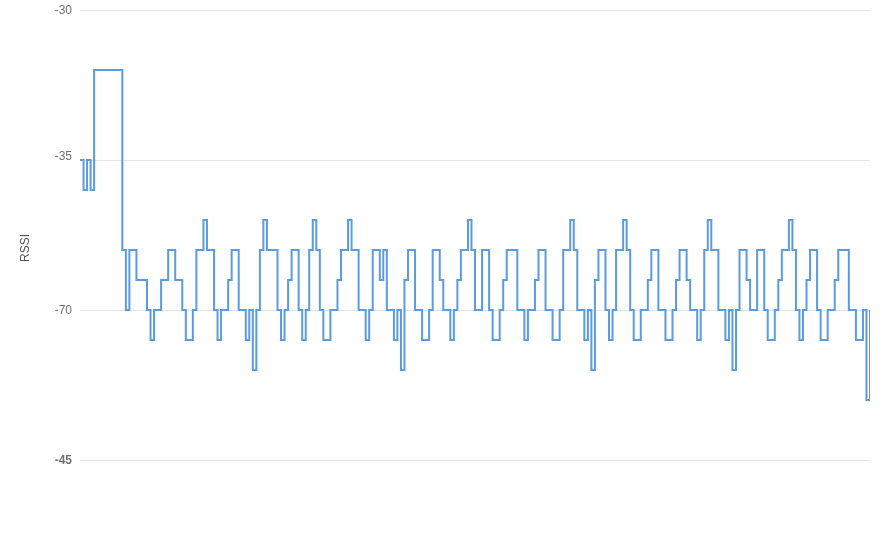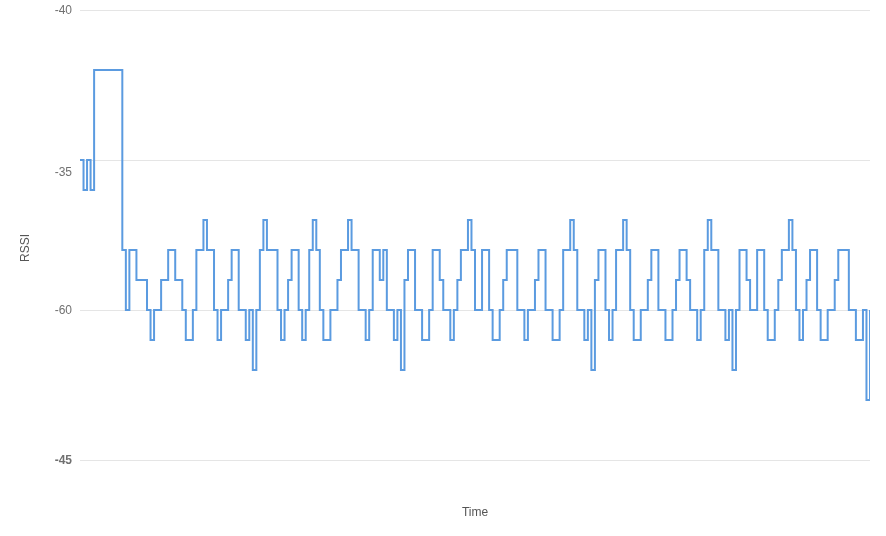--- a/index.html
+++ b/index.html
@@ -65,18 +65,17 @@
   <div class="plot-area" id="plot" style="left: 80px; top: 10px; width: 790px; height: 480px;">
       <div class="gridline" style="top: 0px;"></div>
       <div class="gridline" style="top: 150px;"></div>
       <div class="gridline" style="top: 300px;"></div>
       <div class="gridline" style="top: 450px;"></div>
       <svg class="series" width="790" height="480">
         <path d="M 0.00 150.00 H 3.53 V 180.00 H 7.05 V 150.00 H 10.58 V 180.00 H 14.11 V 60.00 H 17.63 V 60.00 H 21.16 V 60.00 H 24.69 V 60.00 H 28.21 V 60.00 H 31.74 V 60.00 H 35.27 V 60.00 H 38.79 V 60.00 H 42.32 V 240.00 H 45.85 V 300.00 H 49.38 V 240.00 H 52.90 V 240.00 H 56.43 V 270.00 H 59.96 V 270.00 H 63.48 V 270.00 H 67.01 V 300.00 H 70.54 V 330.00 H 74.06 V 300.00 H 77.59 V 300.00 H 81.12 V 270.00 H 84.64 V 270.00 H 88.17 V 240.00 H 91.70 V 240.00 H 95.22 V 270.00 H 98.75 V 270.00 H 102.28 V 300.00 H 105.80 V 330.00 H 109.33 V 330.00 H 112.86 V 300.00 H 116.38 V 240.00 H 119.91 V 240.00 H 123.44 V 210.00 H 126.96 V 240.00 H 130.49 V 240.00 H 134.02 V 300.00 H 137.54 V 330.00 H 141.07 V 300.00 H 144.60 V 300.00 H 148.13 V 270.00 H 151.65 V 240.00 H 155.18 V 240.00 H 158.71 V 300.00 H 162.23 V 300.00 H 165.76 V 330.00 H 169.29 V 300.00 H 172.81 V 360.00 H 176.34 V 300.00 H 179.87 V 240.00 H 183.39 V 210.00 H 186.92 V 240.00 H 190.45 V 240.00 H 193.97 V 240.00 H 197.50 V 300.00 H 201.03 V 330.00 H 204.55 V 300.00 H 208.08 V 270.00 H 211.61 V 240.00 H 215.13 V 240.00 H 218.66 V 300.00 H 222.19 V 330.00 H 225.71 V 300.00 H 229.24 V 240.00 H 232.77 V 210.00 H 236.29 V 240.00 H 239.82 V 300.00 H 243.35 V 330.00 H 246.88 V 330.00 H 250.40 V 300.00 H 253.93 V 300.00 H 257.46 V 270.00 H 260.98 V 240.00 H 264.51 V 240.00 H 268.04 V 210.00 H 271.56 V 240.00 H 275.09 V 240.00 H 278.62 V 300.00 H 282.14 V 300.00 H 285.67 V 330.00 H 289.20 V 300.00 H 292.72 V 240.00 H 296.25 V 240.00 H 299.78 V 270.00 H 303.30 V 240.00 H 306.83 V 300.00 H 310.36 V 300.00 H 313.88 V 330.00 H 317.41 V 300.00 H 320.94 V 360.00 H 324.46 V 270.00 H 327.99 V 240.00 H 331.52 V 240.00 H 335.04 V 300.00 H 338.57 V 300.00 H 342.10 V 330.00 H 345.63 V 330.00 H 349.15 V 300.00 H 352.68 V 240.00 H 356.21 V 240.00 H 359.73 V 270.00 H 363.26 V 300.00 H 366.79 V 300.00 H 370.31 V 330.00 H 373.84 V 300.00 H 377.37 V 270.00 H 380.89 V 240.00 H 384.42 V 240.00 H 387.95 V 210.00 H 391.47 V 240.00 H 395.00 V 300.00 H 398.53 V 300.00 H 402.05 V 240.00 H 405.58 V 240.00 H 409.11 V 300.00 H 412.63 V 330.00 H 416.16 V 330.00 H 419.69 V 300.00 H 423.21 V 270.00 H 426.74 V 240.00 H 430.27 V 240.00 H 433.79 V 240.00 H 437.32 V 300.00 H 440.85 V 300.00 H 444.38 V 330.00 H 447.90 V 300.00 H 451.43 V 300.00 H 454.96 V 270.00 H 458.48 V 240.00 H 462.01 V 240.00 H 465.54 V 300.00 H 469.06 V 300.00 H 472.59 V 330.00 H 476.12 V 330.00 H 479.64 V 300.00 H 483.17 V 240.00 H 486.70 V 240.00 H 490.22 V 210.00 H 493.75 V 240.00 H 497.28 V 300.00 H 500.80 V 300.00 H 504.33 V 330.00 H 507.86 V 300.00 H 511.38 V 360.00 H 514.91 V 270.00 H 518.44 V 240.00 H 521.96 V 240.00 H 525.49 V 300.00 H 529.02 V 330.00 H 532.54 V 300.00 H 536.07 V 240.00 H 539.60 V 240.00 H 543.13 V 210.00 H 546.65 V 240.00 H 550.18 V 300.00 H 553.71 V 330.00 H 557.23 V 330.00 H 560.76 V 300.00 H 564.29 V 300.00 H 567.81 V 270.00 H 571.34 V 240.00 H 574.87 V 240.00 H 578.39 V 300.00 H 581.92 V 300.00 H 585.45 V 330.00 H 588.97 V 330.00 H 592.50 V 300.00 H 596.03 V 270.00 H 599.55 V 240.00 H 603.08 V 240.00 H 606.61 V 270.00 H 610.13 V 300.00 H 613.66 V 300.00 H 617.19 V 330.00 H 620.71 V 300.00 H 624.24 V 240.00 H 627.77 V 210.00 H 631.29 V 240.00 H 634.82 V 240.00 H 638.35 V 300.00 H 641.88 V 300.00 H 645.40 V 330.00 H 648.93 V 300.00 H 652.46 V 360.00 H 655.98 V 300.00 H 659.51 V 240.00 H 663.04 V 240.00 H 666.56 V 270.00 H 670.09 V 300.00 H 673.62 V 300.00 H 677.14 V 240.00 H 680.67 V 240.00 H 684.20 V 300.00 H 687.72 V 330.00 H 691.25 V 330.00 H 694.78 V 300.00 H 698.30 V 270.00 H 701.83 V 240.00 H 705.36 V 240.00 H 708.88 V 210.00 H 712.41 V 240.00 H 715.94 V 300.00 H 719.46 V 330.00 H 722.99 V 300.00 H 726.52 V 270.00 H 730.04 V 240.00 H 733.57 V 240.00 H 737.10 V 300.00 H 740.63 V 330.00 H 744.15 V 330.00 H 747.68 V 300.00 H 751.21 V 300.00 H 754.73 V 270.00 H 758.26 V 240.00 H 761.79 V 240.00 H 765.31 V 240.00 H 768.84 V 300.00 H 772.37 V 300.00 H 775.89 V 330.00 H 779.42 V 330.00 H 782.95 V 300.00 H 786.47 V 390.00 H 790.00 V 300.00" stroke="#5B9BE0" stroke-width="2"></path>
       </svg>
     </div>
   <div class="y-axis-title" id="yTitle" style="left: 18px; top: 262px;">RSSI</div>
-  <div class="x-axis-title" id="xTitle" style="left: 80px; width: 790px; top: 505px;">Time</div>
-<div class="tick-label" style="left: 32px; width: 40px; top: 10px;">-40</div>
-    <div class="tick-label" style="left: 32px; width: 40px; top: 172px;">-35</div>
-    <div class="tick-label" style="left: 32px; width: 40px; top: 310px;">-60</div>
+<div class="tick-label" style="left: 32px; width: 40px; top: 10px;">-30</div>
+    <div class="tick-label" style="left: 32px; width: 40px; top: 156px;">-35</div>
+    <div class="tick-label" style="left: 32px; width: 40px; top: 310px;">-70</div>
     <div class="tick-label" style="left: 32px; width: 40px; top: 460px; font-weight: bold;">-45</div>
   </div>
 
 </body></html>

